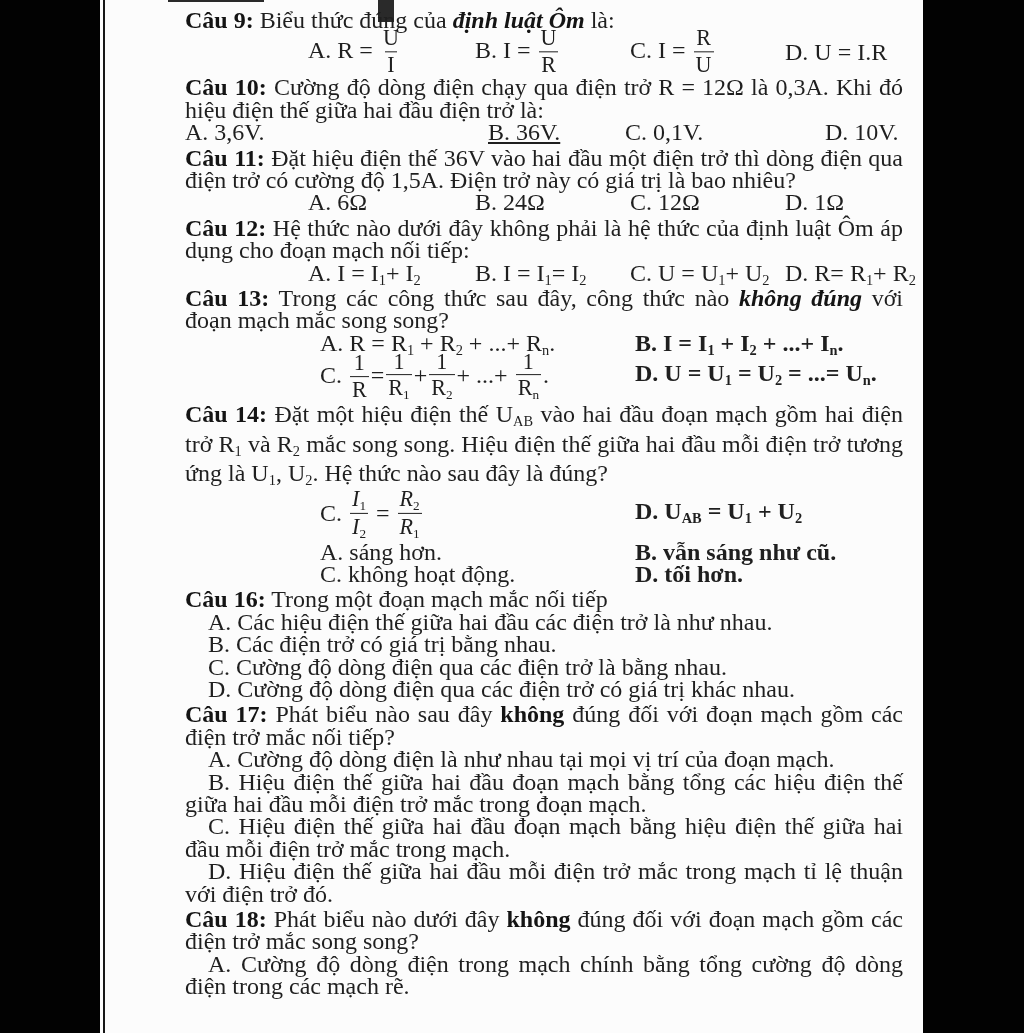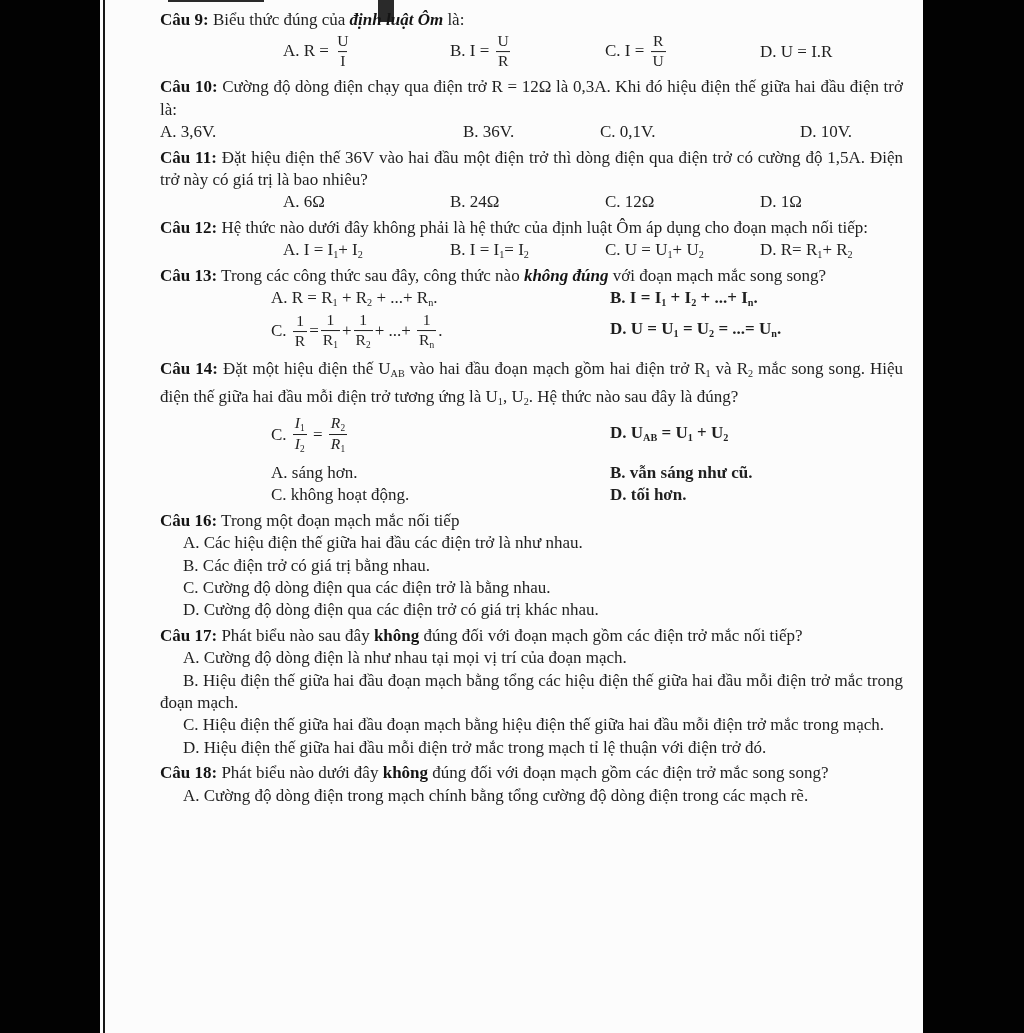--- a/index.html
+++ b/index.html
@@ -5,33 +5,33 @@
   html,body{margin:0;padding:0;background:#000;}
   .stage{position:relative;width:1024px;height:1033px;display:flex;overflow:hidden;
          font-family:"Liberation Serif","DejaVu Serif",serif;background:#000;}
   .bar{height:100%;background:#020202;}
   .bar-left{width:100px;}
   .bar-right{flex:1;}
   .page{position:relative;width:823px;height:100%;background:#fcfcfc;color:#1f1f1f;}
   .edge-line{position:absolute;left:3px;top:0;bottom:0;width:2px;background:#161616;}
   .remnant{position:absolute;top:0;left:68px;width:96px;height:2px;background:#2a2a2a;}
   .remnant.r2{left:278px;width:16px;}
-  .content{position:relative;padding:6px 20px 0 60px;font-size:17px;line-height:22.4px;}
+  .content{position:relative;padding:6px 20px 0 85px;font-size:24px;line-height:22.4px;}
   .q{margin-top:3px;}
   p{margin:0;text-align:justify;}
   p.optline{text-indent:23px;}
   .row{position:relative;}
   .r4,.r2{height:22.4px;}
   .tall42{height:42px;}
   .tall46{height:46px;}
   .cell{position:absolute;top:0;white-space:nowrap;}
   .tall42 .cell,.tall46 .cell{top:50%;transform:translateY(-50%);}
   .g4 .c0{left:123px;} .g4 .c1{left:290px;} .g4 .c2{left:445px;} .g4 .c3{left:600px;}
-  .gf .c0{left:0;}     .gf .c1{left:303px;} .gf .c2{left:440px;} .gf .c3{left:602px;margin-left:38px;}
-  .g2 .c0{left:111px;} .g2 .c1{left:450px;font-weight:bold;}
+  .gf .c0{left:0;}     .gf .c1{left:303px;text-decoration:underline;} .gf .c2{left:440px;} .gf .c3{left:602px;margin-left:38px;}
+  .g2 .c0{left:135px;} .g2 .c1{left:450px;font-weight:bold;}
   .seg-b{font-weight:700;color:#141414;}
   .seg-i{font-style:italic;}
   .seg-bi{font-weight:700;font-style:italic;color:#141414;}
   .seg-sub{font-size:0.6em;vertical-align:-0.28em;}
   .frac{display:inline-flex;flex-direction:column;align-items:center;vertical-align:middle;
         line-height:1.05;margin:0 2px;position:relative;top:-1px;font-size:0.92em;text-align:center;}
   .fnum{padding:0 2px 1px;}
   .fden{border-top:1.5px solid #1f1f1f;padding:1px 2px 0;}
 </style>
 </head>

